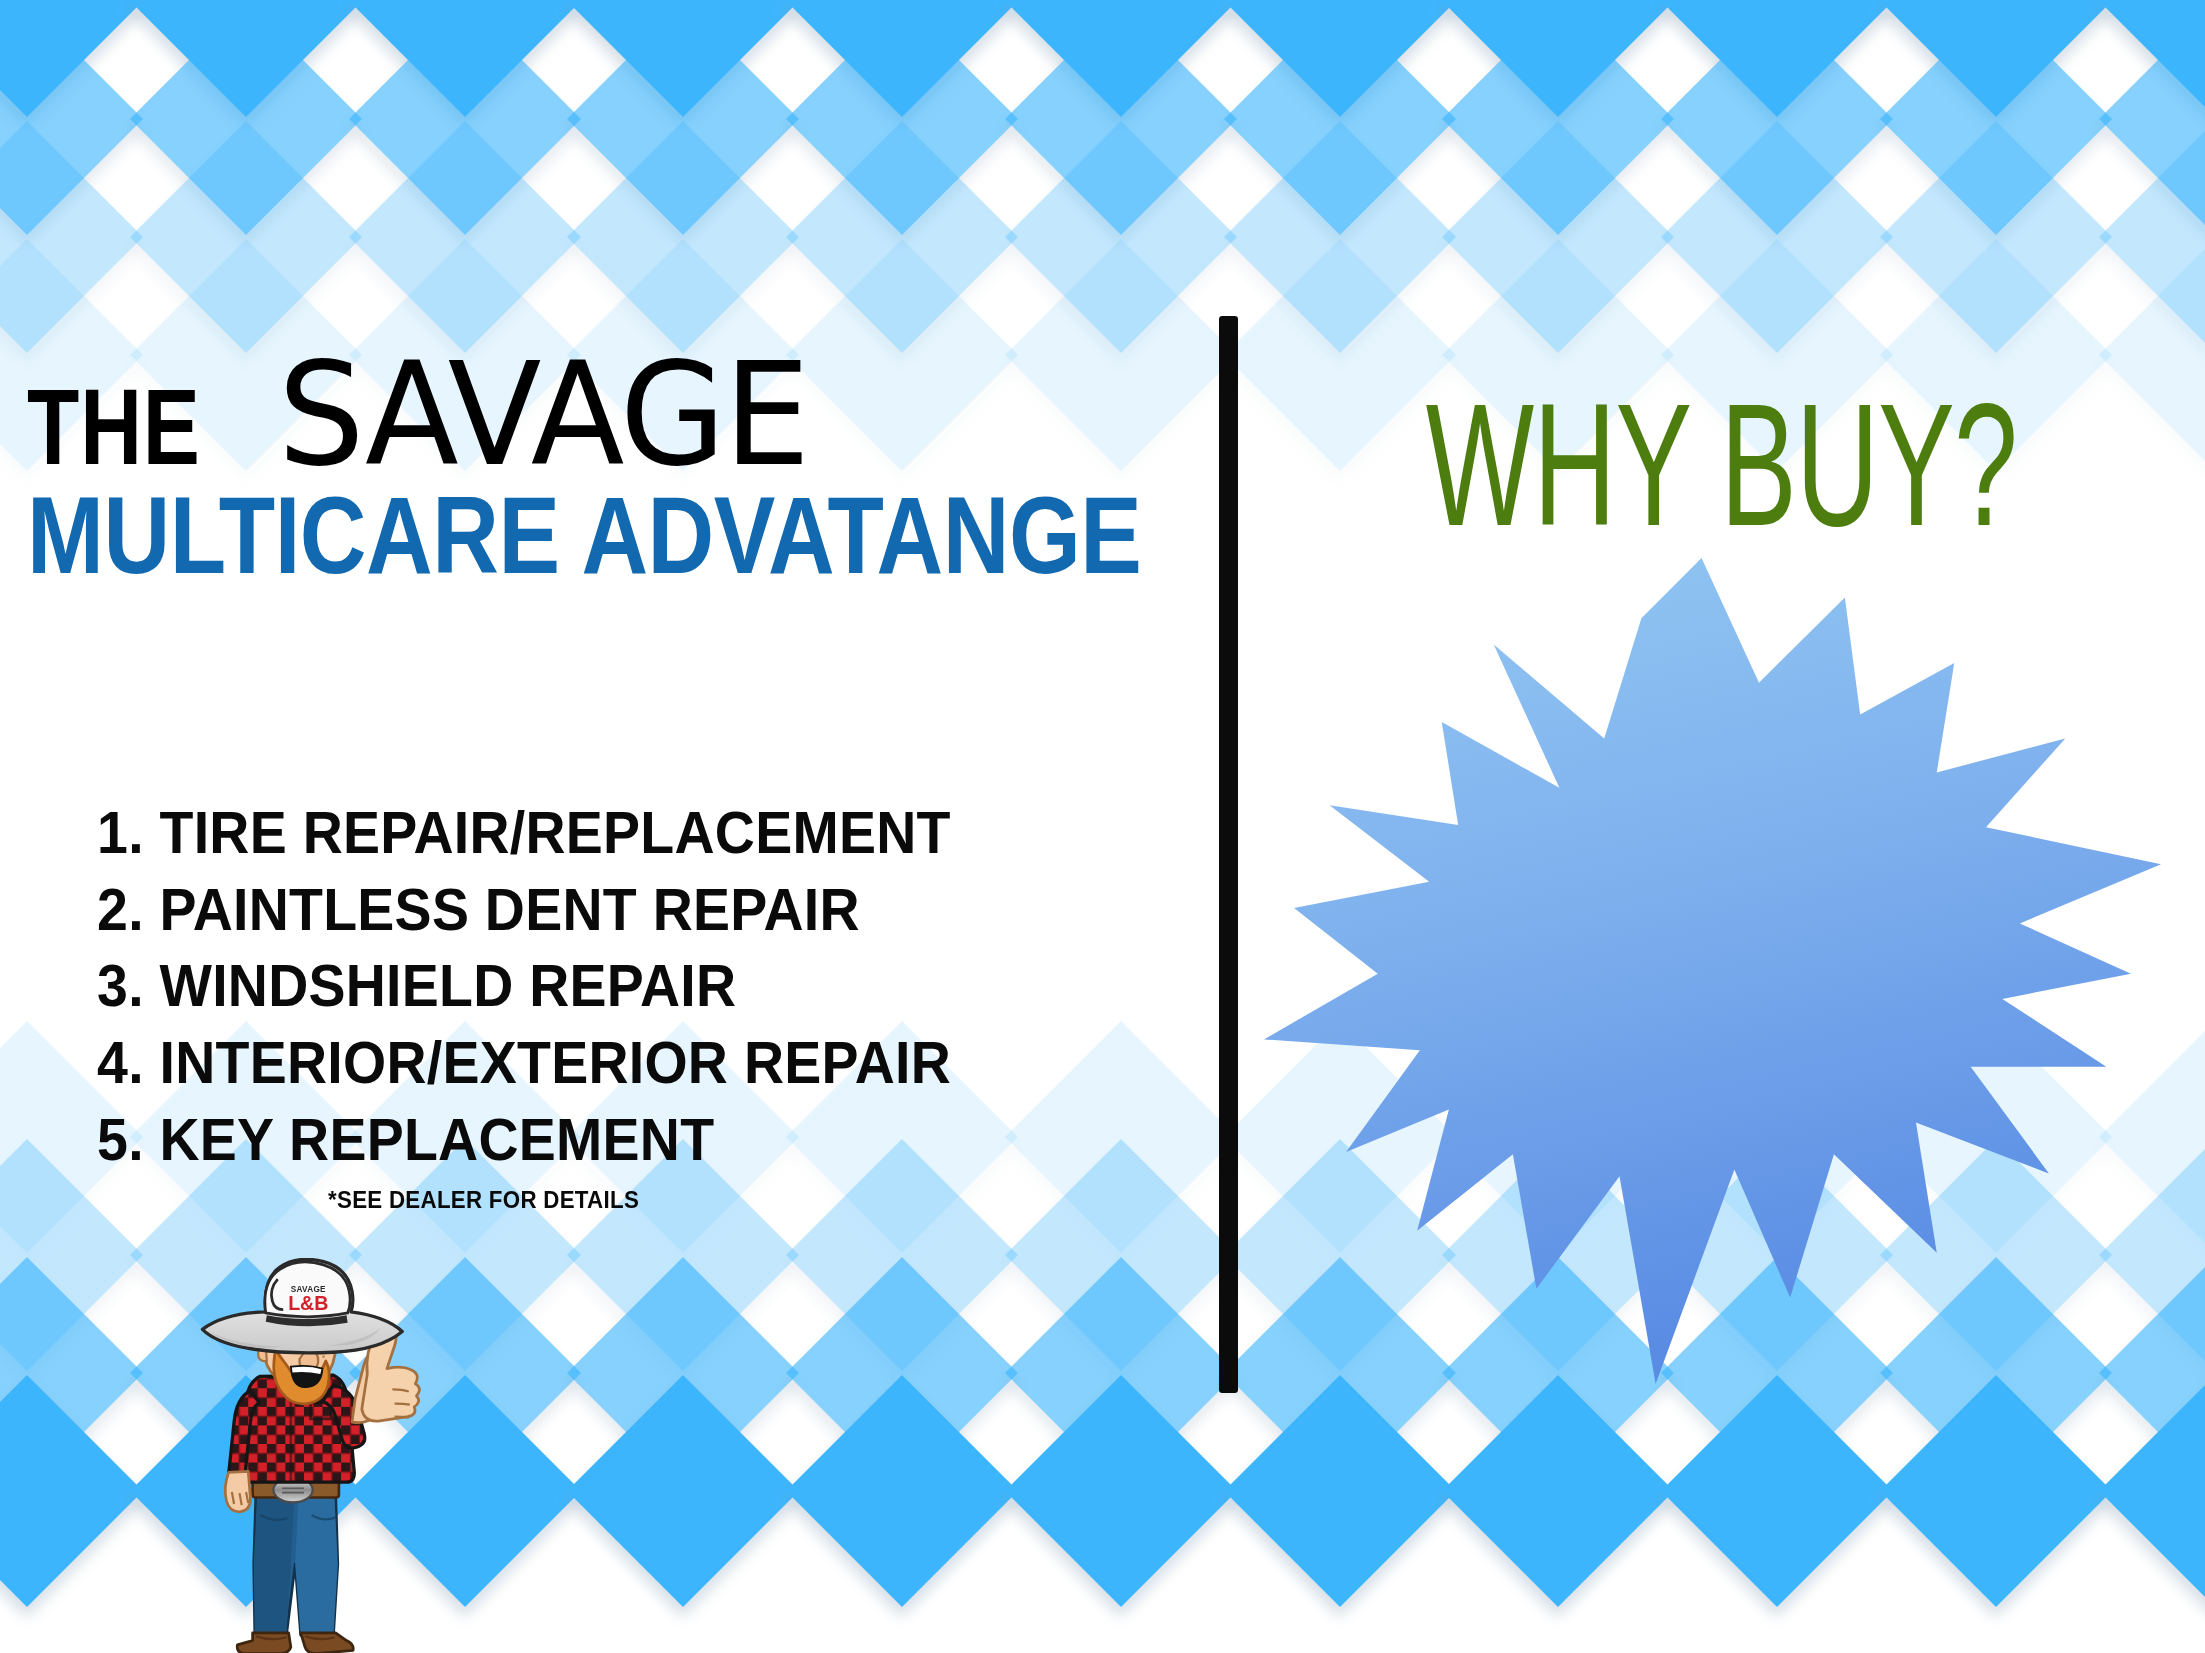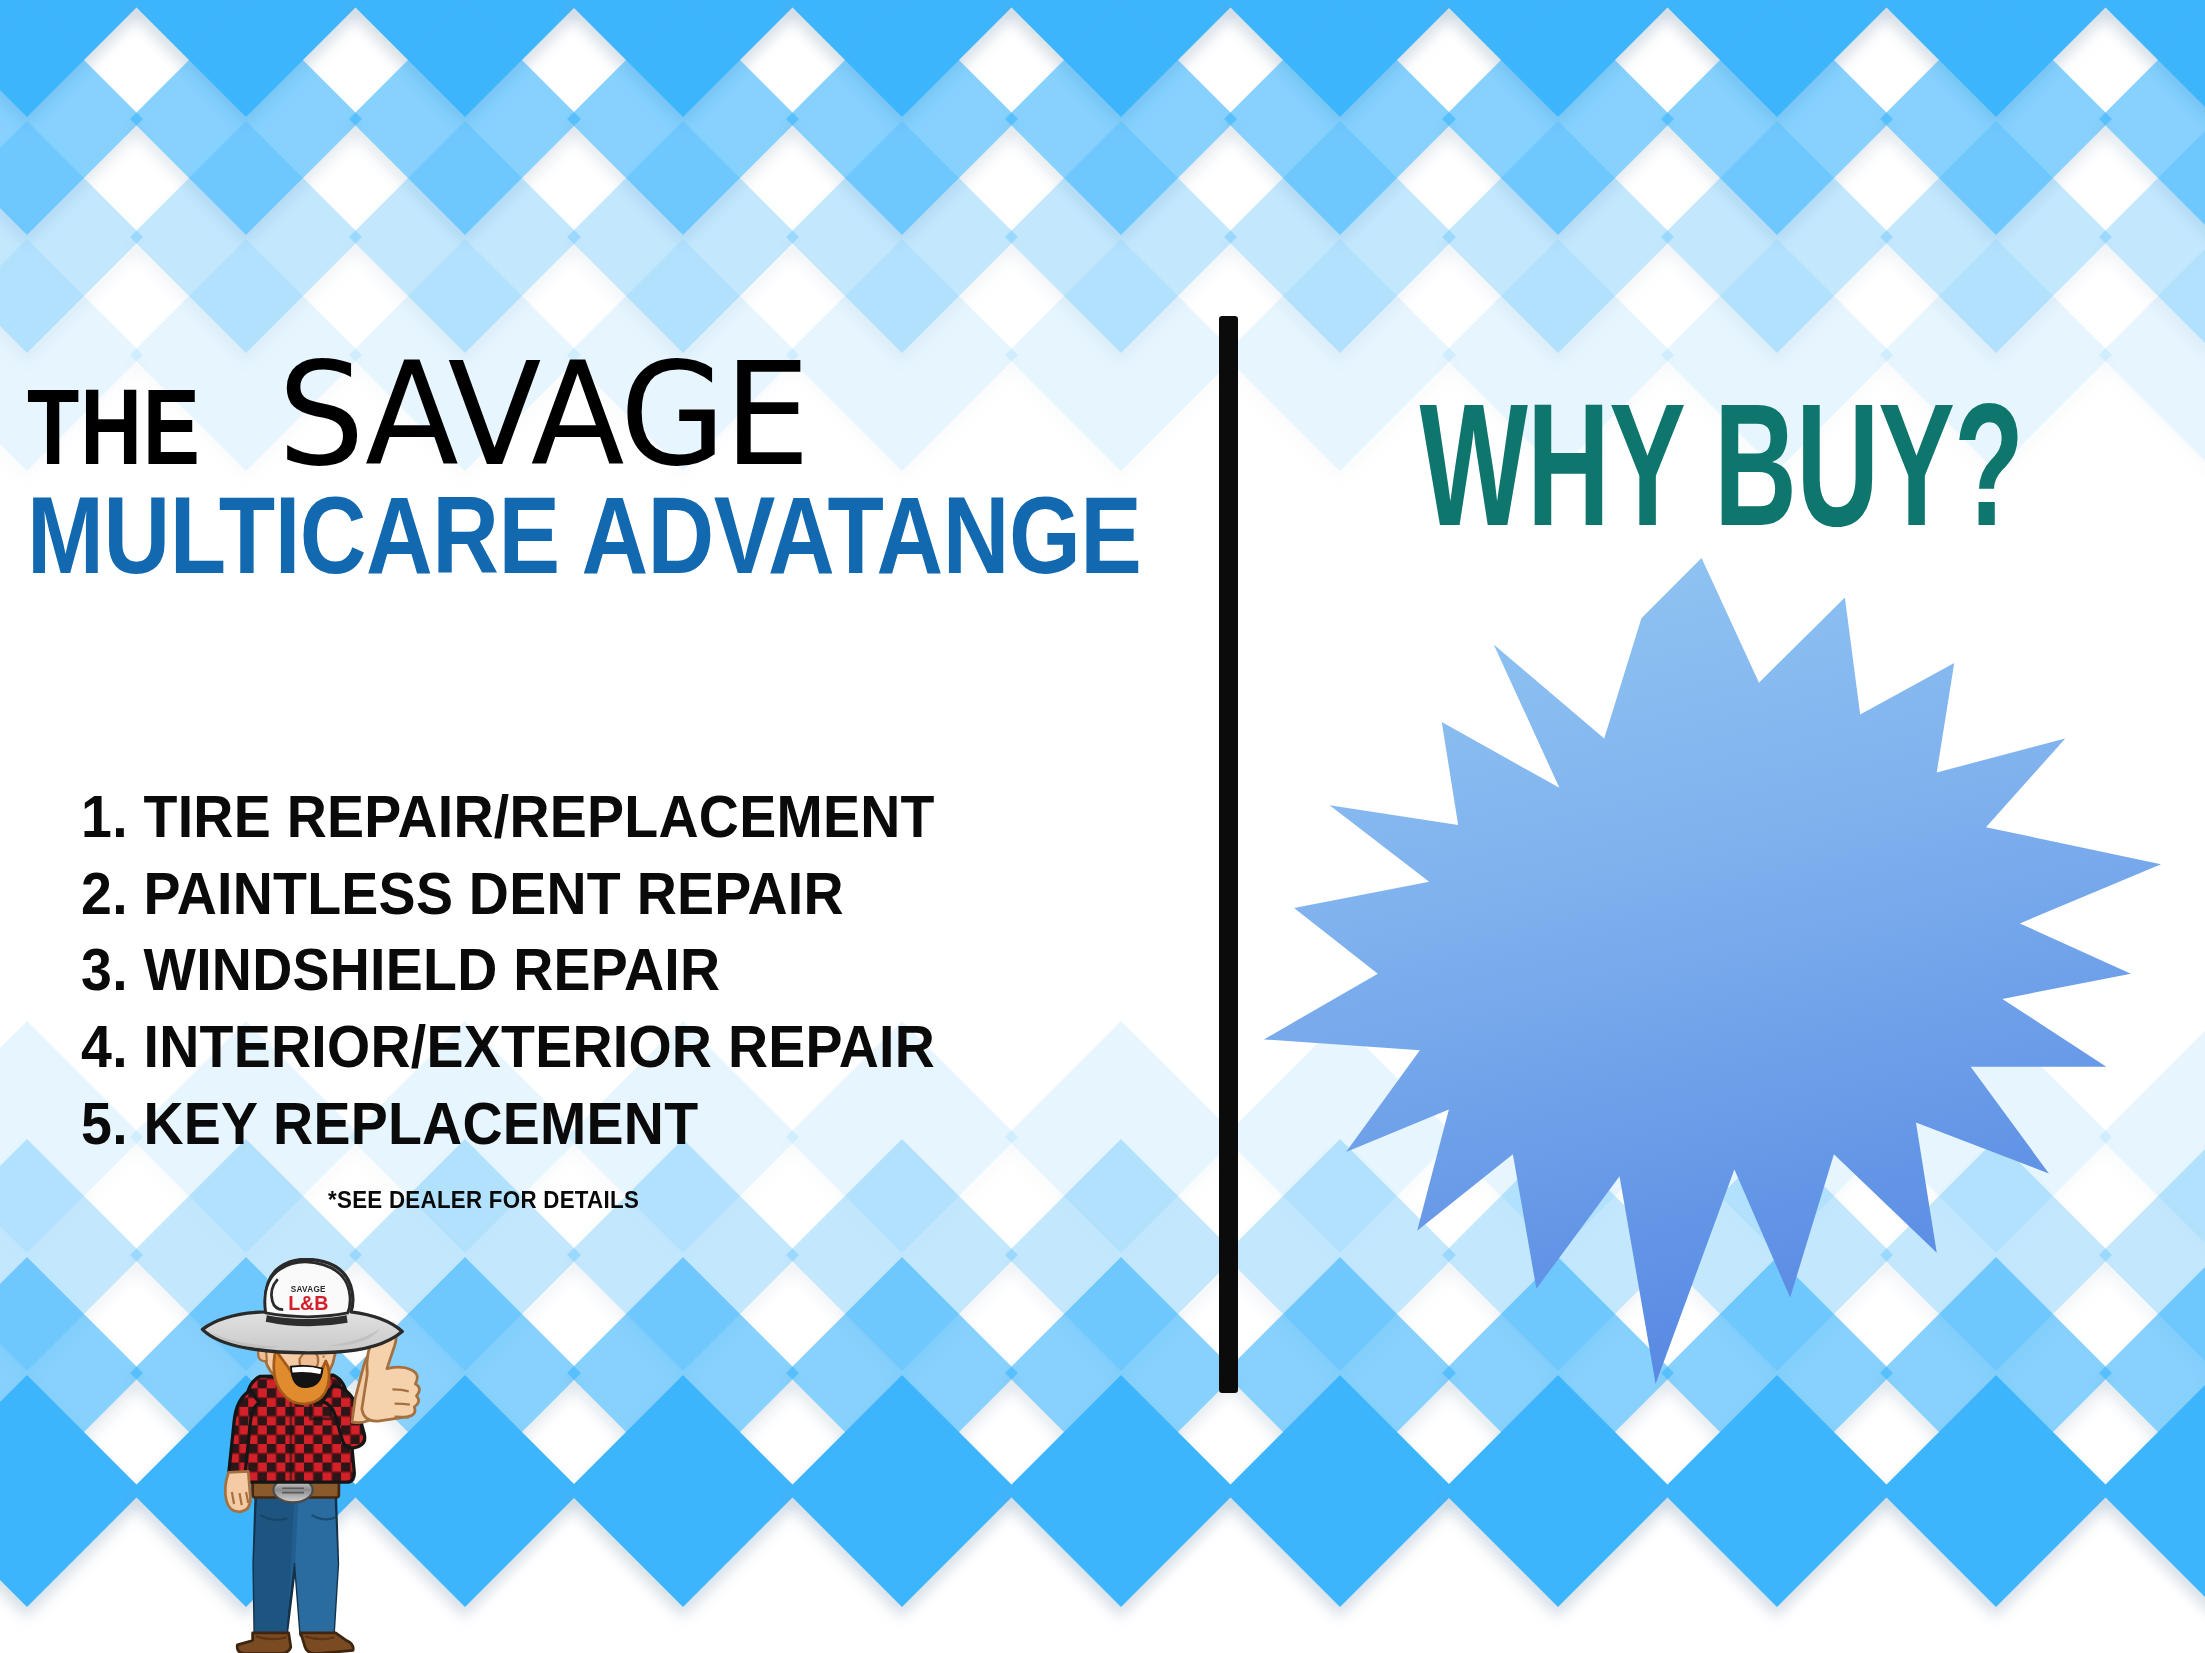--- a/index.html
+++ b/index.html
@@ -115,21 +115,21 @@
     margin-top: 6.6px;
   }
 
   
   #service-list {
     position: absolute;
     left: 81px;
     top: 779px;
     width: 1094px;
     list-style: none;
-    margin: 0;
+    margin: 16px;
     padding: 0;
   }
   #service-list li {
     font-family: "Liberation Sans", sans-serif;
     font-weight: bold;
     font-size: 59px;
     line-height: 1.30;
     letter-spacing: 0.3px;
     color: #0a0a0a;
     transform: scaleX(0.94);
@@ -170,25 +170,25 @@
     height: 1654px;
   }
 
   #why-buy {
     position: absolute;
     left: 0;
     top: 383px;
     width: 968px;
     text-align: center;
     font-family: "Liberation Sans", sans-serif;
-    font-weight: bold;
+    font-weight: normal;
     font-size: 164px;
     line-height: 0.95;
     letter-spacing: -1.1px;
-    color: #0f766e;
+    color: #4d7c0f;
   }
   #why-buy span {
     display: inline-block;
     transform: scaleX(0.70) scaleY(1.06);
     transform-origin: center top;
     white-space: nowrap;
   }
 
   
   #starburst {

